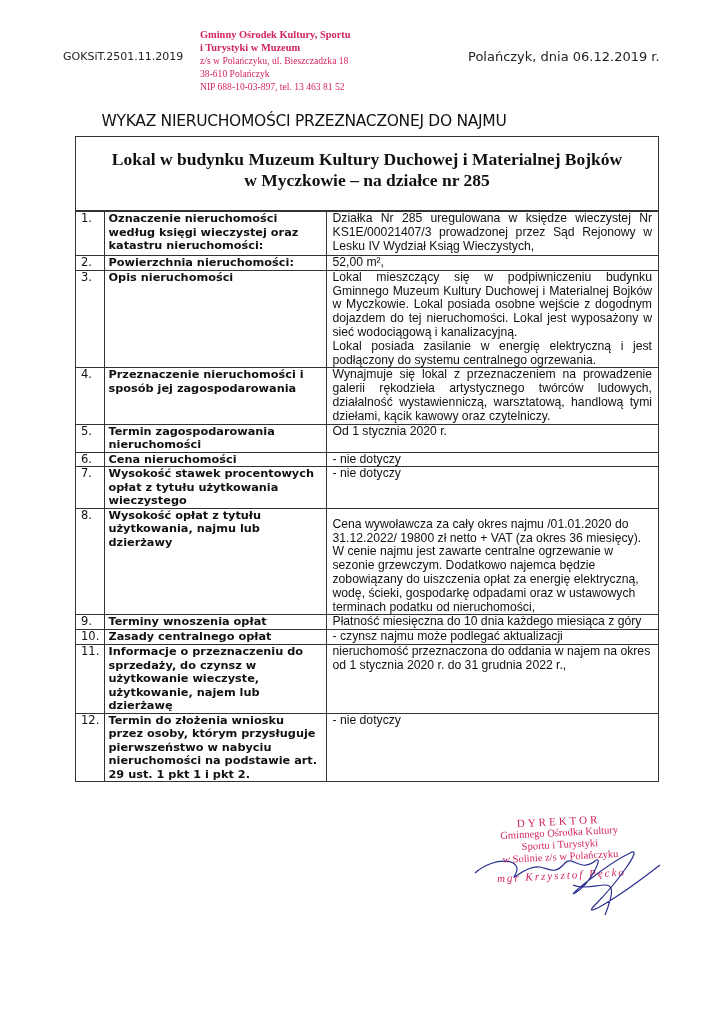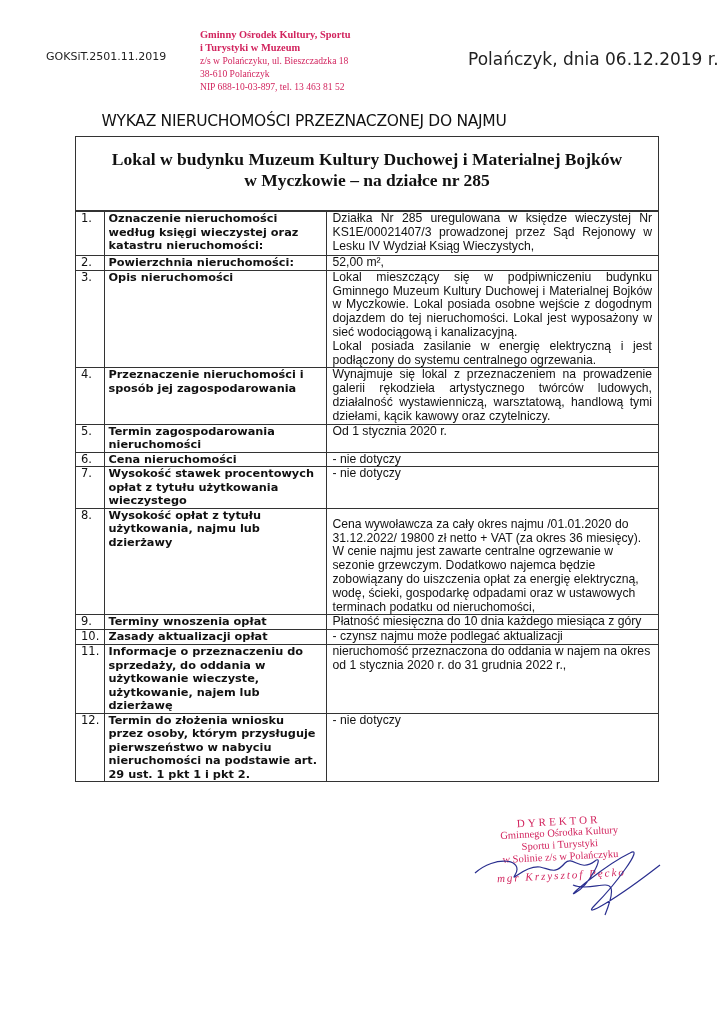--- a/index.html
+++ b/index.html
@@ -1,22 +1,22 @@
 <!DOCTYPE html>
 <html><head>
 <meta charset="utf-8">
 <style>
   html, body { margin: 0; padding: 0; }
   body {
     width: 724px; height: 1024px; background: #ffffff; position: relative;
     overflow: hidden; color: #111;
     font-family: "DejaVu Sans", sans-serif;
   }
-  .ref { position: absolute; left: 46px; top: 50px; font-size: 11px; color: #222; font-family: "DejaVu Sans", sans-serif; }
-  .date { position: absolute; left: 468px; top: 49px; font-size: 17px; color: #222; font-family: "DejaVu Sans", sans-serif; }
+  .ref { position: absolute; left: 63px; top: 50px; font-size: 11px; color: #222; font-family: "DejaVu Sans", sans-serif; }
+  .date { position: absolute; left: 468px; top: 49px; font-size: 13px; color: #222; font-family: "DejaVu Sans", sans-serif; }
   .stamp {
     position: absolute; left: 200px; top: 28px; width: 180px; text-align: left;
     color: #d2245e; font-family: "Liberation Serif", serif; font-size: 9.6px; line-height: 13px;
   }
   .stamp .bold { font-weight: bold; font-size: 10.4px; }
   .title {
     position: absolute; left: 0; width: 608px; top: 112px; text-align: center;
     font-family: "DejaVu Sans", sans-serif; font-size: 15.5px; letter-spacing: -0.3px; color: #111;
   }
   .tablebox {
@@ -122,26 +122,26 @@
         <td class="lbl">Wysokość opłat z tytułu użytkowania, najmu lub dzierżawy</td>
         <td class="val" style="padding-top:9px">Cena wywoławcza za cały okres  najmu /01.01.2020 do 31.12.2022/ 19800 zł  netto + VAT (za okres 36 miesięcy).  W cenie najmu jest zawarte centralne ogrzewanie w sezonie grzewczym.  Dodatkowo najemca będzie zobowiązany do uiszczenia opłat za energię elektryczną, wodę,  ścieki, gospodarkę odpadami oraz w ustawowych terminach podatku od nieruchomości,</td>
       </tr>
       <tr>
         <td class="num">9.</td>
         <td class="lbl">Terminy wnoszenia opłat</td>
         <td class="val">Płatność miesięczna do 10 dnia  każdego miesiąca z góry</td>
       </tr>
       <tr>
         <td class="num">10.</td>
-        <td class="lbl">Zasady aktualizacji opłat</td>
+        <td class="lbl">Zasady centralnego opłat</td>
         <td class="val">- czynsz najmu może podlegać  aktualizacji</td>
       </tr>
       <tr>
         <td class="num">11.</td>
-        <td class="lbl">Informacje o przeznaczeniu do sprzedaży, do oddania w użytkowanie wieczyste, użytkowanie, najem lub dzierżawę</td>
+        <td class="lbl">Informacje o przeznaczeniu do sprzedaży, do czynsz w użytkowanie wieczyste, użytkowanie, najem lub dzierżawę</td>
         <td class="val">nieruchomość przeznaczona do oddania w najem  na okres od 1 stycznia 2020 r. do 31 grudnia 2022 r.,</td>
       </tr>
       <tr>
         <td class="num">12.</td>
         <td class="lbl">Termin do złożenia wniosku przez osoby, którym przysługuje pierwszeństwo w nabyciu nieruchomości na podstawie art. 29 ust. 1 pkt 1 i pkt 2.</td>
         <td class="val">- nie dotyczy</td>
       </tr>
     </tbody>
   </table>
 </div>

